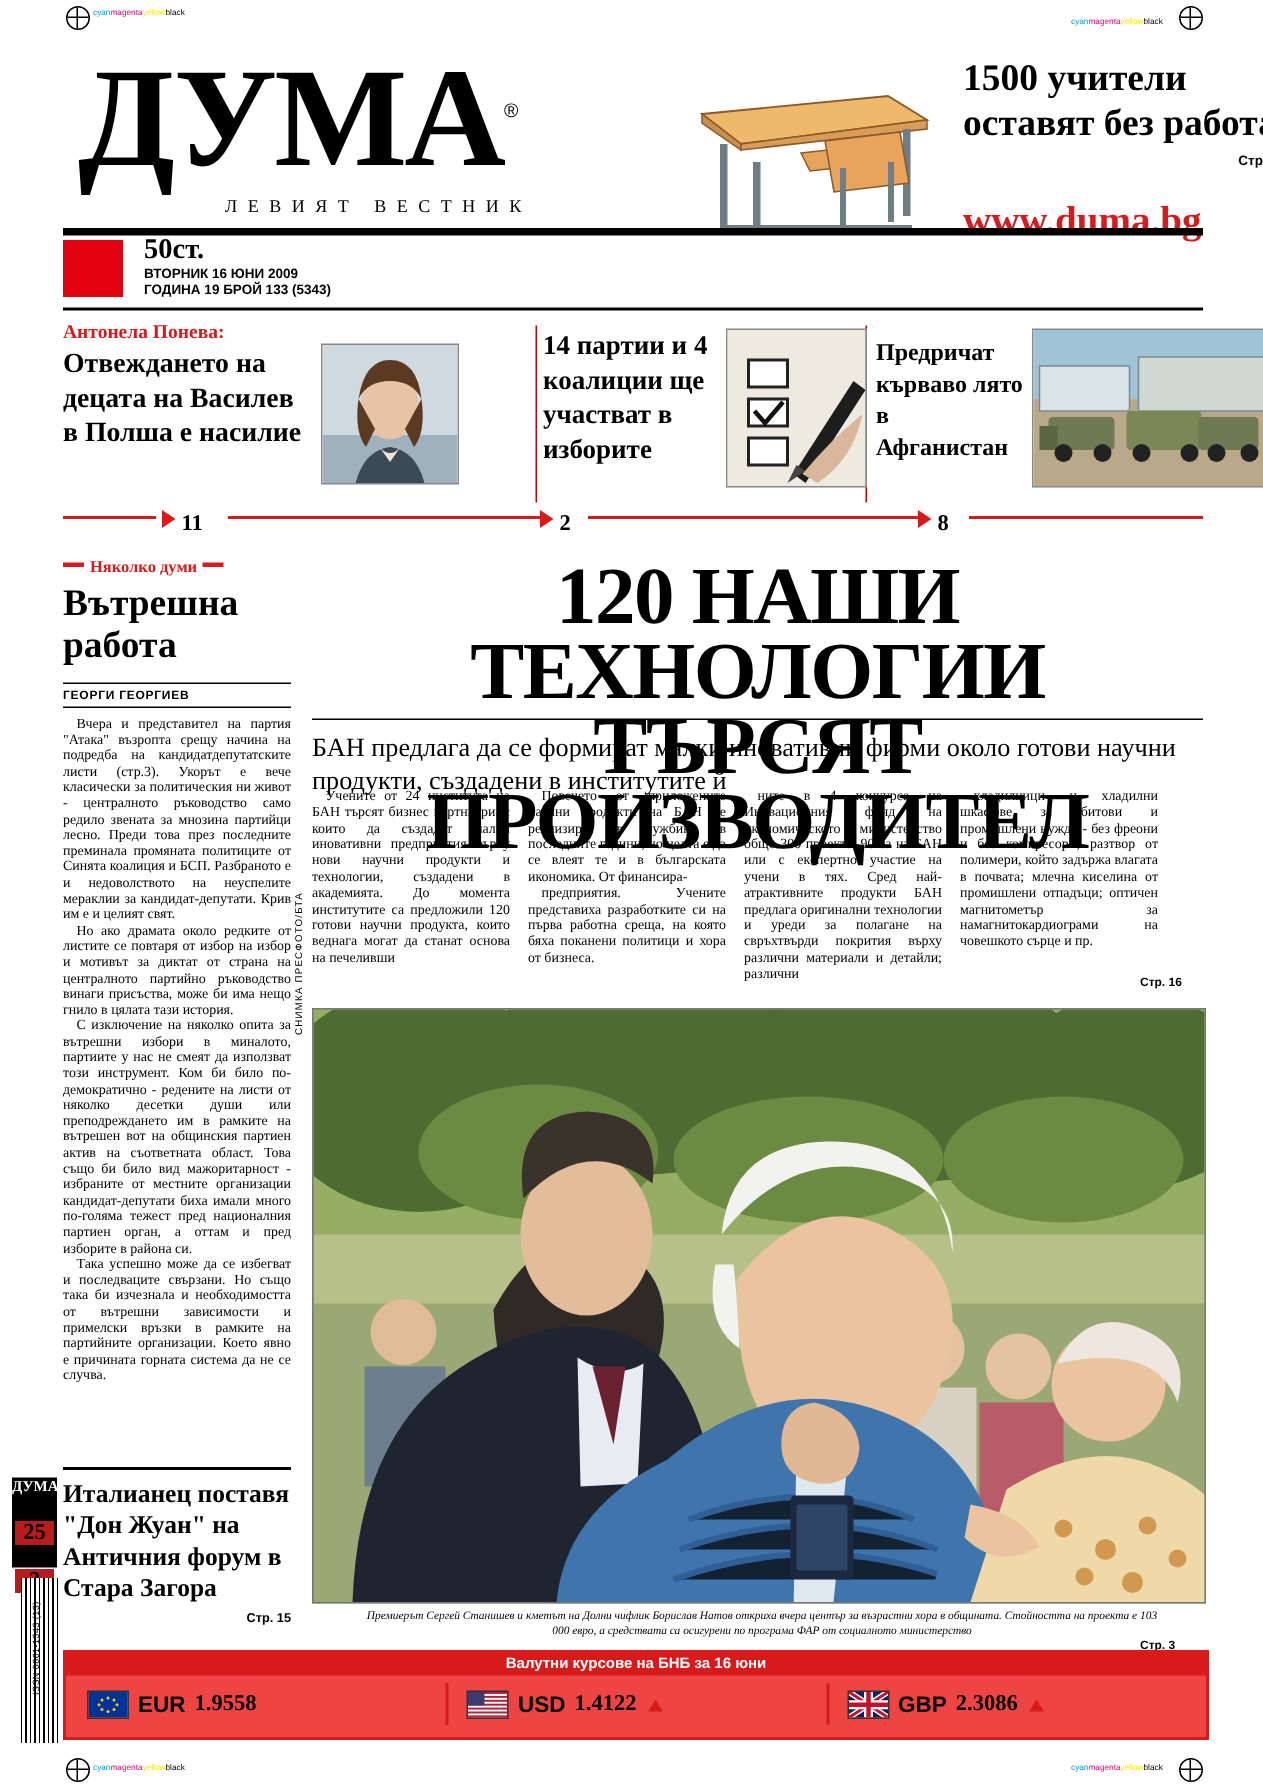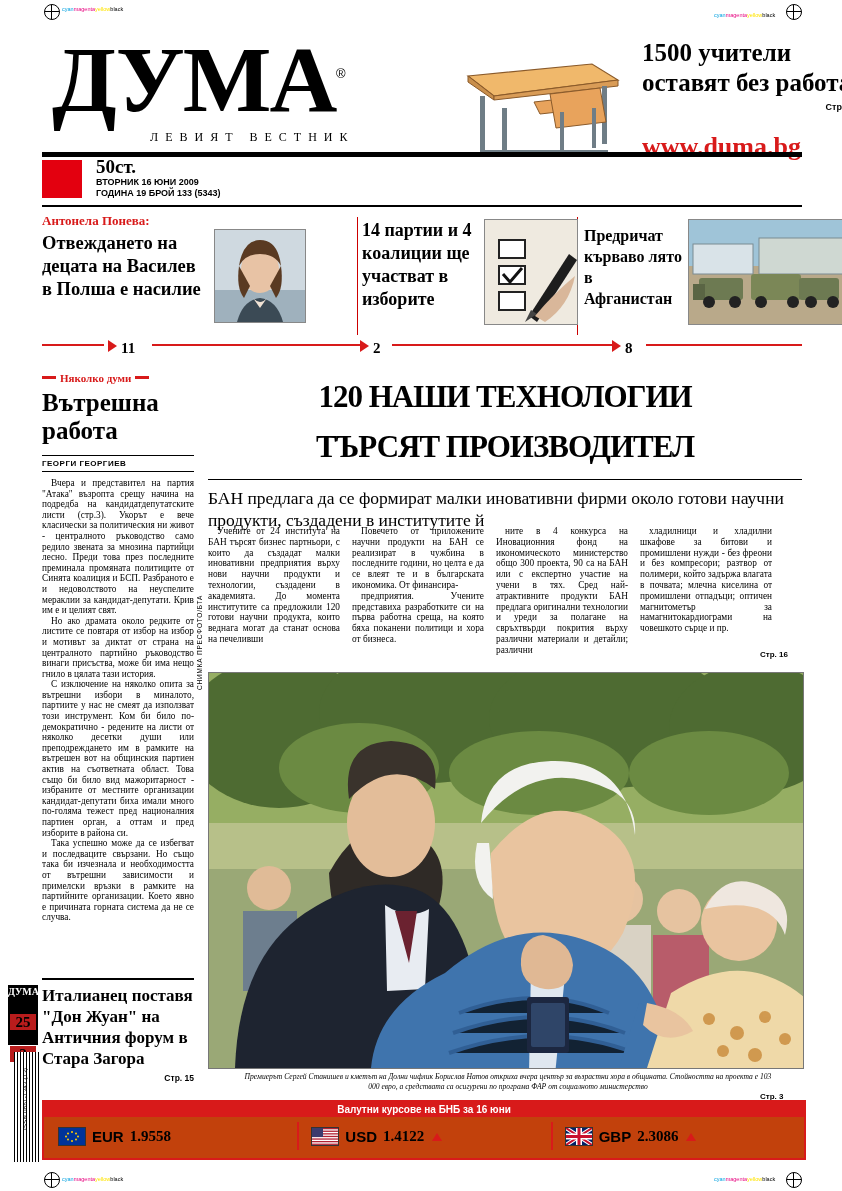--- a/index.html
+++ b/index.html
@@ -44,21 +44,21 @@
   .p1title{font-family:"Liberation Serif",serif;font-weight:bold;font-size:18.5px;line-height:23px;margin-top:3px;}
   .p2title{font-family:"Liberation Serif",serif;font-weight:bold;font-size:18px;line-height:23px;}
   .p3title{font-family:"Liberation Serif",serif;font-weight:bold;font-size:16px;line-height:21px;}
   .thumb{position:absolute;border:1px solid #888;overflow:hidden;}
   .pagref{position:absolute;font-family:"Liberation Serif",serif;font-weight:bold;font-size:15px;color:#000;}
   .tri{display:inline-block;width:0;height:0;border-left:9px solid #d81a1a;border-top:6px solid transparent;border-bottom:6px solid transparent;vertical-align:1px;margin-right:4px;}
   .redline{position:absolute;background:#d81a1a;}
 
   
   .mainhead{position:absolute;left:208px;top:372px;width:594px;}
-  .mainhead .l{font-family:"Liberation Serif",serif;font-weight:bold;font-size:31px;line-height:50px;letter-spacing:-1px;text-align:center;}
+  .mainhead .l{font-family:"Liberation Serif",serif;font-weight:bold;font-size:54px;line-height:50px;letter-spacing:-1px;text-align:center;}
   .deck{position:absolute;left:208px;top:487px;width:594px;font-family:"Liberation Serif",serif;font-size:17.5px;line-height:22px;}
   .deck-rule{position:absolute;left:208px;top:479px;width:594px;height:1px;background:#000;}
 
   
   .leftcol{position:absolute;left:42px;top:372px;width:152px;}
   .lc-kicker{color:#d81a1a;font-family:"Liberation Serif",serif;font-size:11px;font-weight:bold;}
   .lc-kicker .dash{display:inline-block;width:14px;height:3px;background:#d81a1a;vertical-align:3px;margin-right:4px;}
   .lc-kicker .dash2{display:inline-block;width:14px;height:3px;background:#d81a1a;vertical-align:3px;margin-left:4px;}
   .lc-title{font-family:"Liberation Serif",serif;font-weight:bold;font-size:25px;line-height:28px;margin-top:5px;}
   .byline{font-size:8px;font-weight:bold;letter-spacing:.5px;margin-top:10px;border-top:1px solid #000;border-bottom:1px solid #000;padding:3px 0;}
@@ -85,21 +85,21 @@
   .col p{margin:0;text-indent:9px;}
 
   
   .photo{position:absolute;left:208px;top:672px;width:594px;height:395px;border:1px solid #777;overflow:hidden;background:#8fae5e;}
   .photo-credit{position:absolute;left:196px;top:690px;font-size:6.5px;letter-spacing:.8px;transform:rotate(-90deg);transform-origin:left top;}
   .caption{position:absolute;left:238px;top:1072px;width:540px;font-family:"Liberation Serif",serif;font-style:italic;font-size:7.6px;line-height:9.6px;text-align:center;}
   .cap-page{position:absolute;left:760px;top:1092px;font-size:8px;font-weight:bold;}
   .stp16{position:absolute;left:760px;top:650px;font-size:8px;font-weight:bold;}
 
   
-  .fx{position:absolute;left:42px;top:1100px;width:760px;height:56px;border:2px solid #d81a1a;background:#c2410c;}
+  .fx{position:absolute;left:42px;top:1100px;width:760px;height:56px;border:2px solid #d81a1a;background:#ef4444;}
   .fx-title{position:absolute;left:0;top:0;width:100%;height:15px;background:#d81a1a;color:#fff;font-size:10px;font-weight:bold;text-align:center;line-height:15px;}
   .fx-row{position:absolute;top:15px;left:0;width:100%;height:39px;display:flex;}
   .fx-cell{flex:1;display:flex;align-items:center;justify-content:flex-start;gap:6px;padding-left:14px;position:relative;}
   .fx-cell+.fx-cell:before{content:"";position:absolute;left:0;top:5px;height:28px;width:2px;background:#d81a1a;}
   .fx-code{font-family:Liberation Sans, sans-serif;font-weight:bold;font-size:15px;}
   .fx-val{font-family:"Liberation Serif",serif;font-weight:bold;font-size:15px;}
   .fx-flag{width:26px;height:17px;border:1px solid #333;flex:0 0 auto;position:relative;overflow:hidden;}
   .up{display:inline-block;width:0;height:0;border-bottom:8px solid #d81a1a;border-left:5px solid transparent;border-right:5px solid transparent;margin-left:2px;}
 </style>
 </head>

